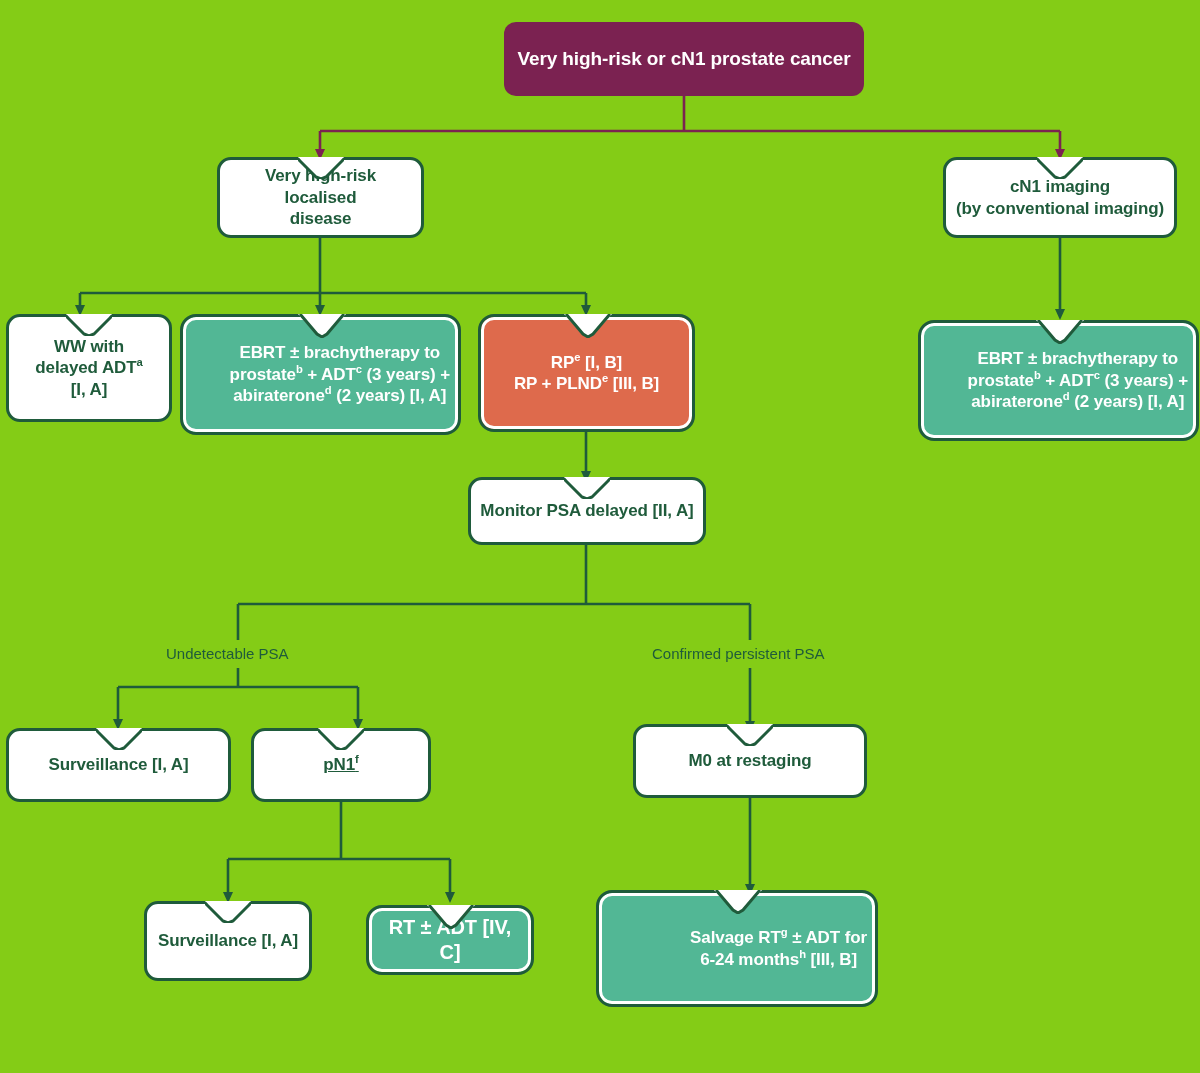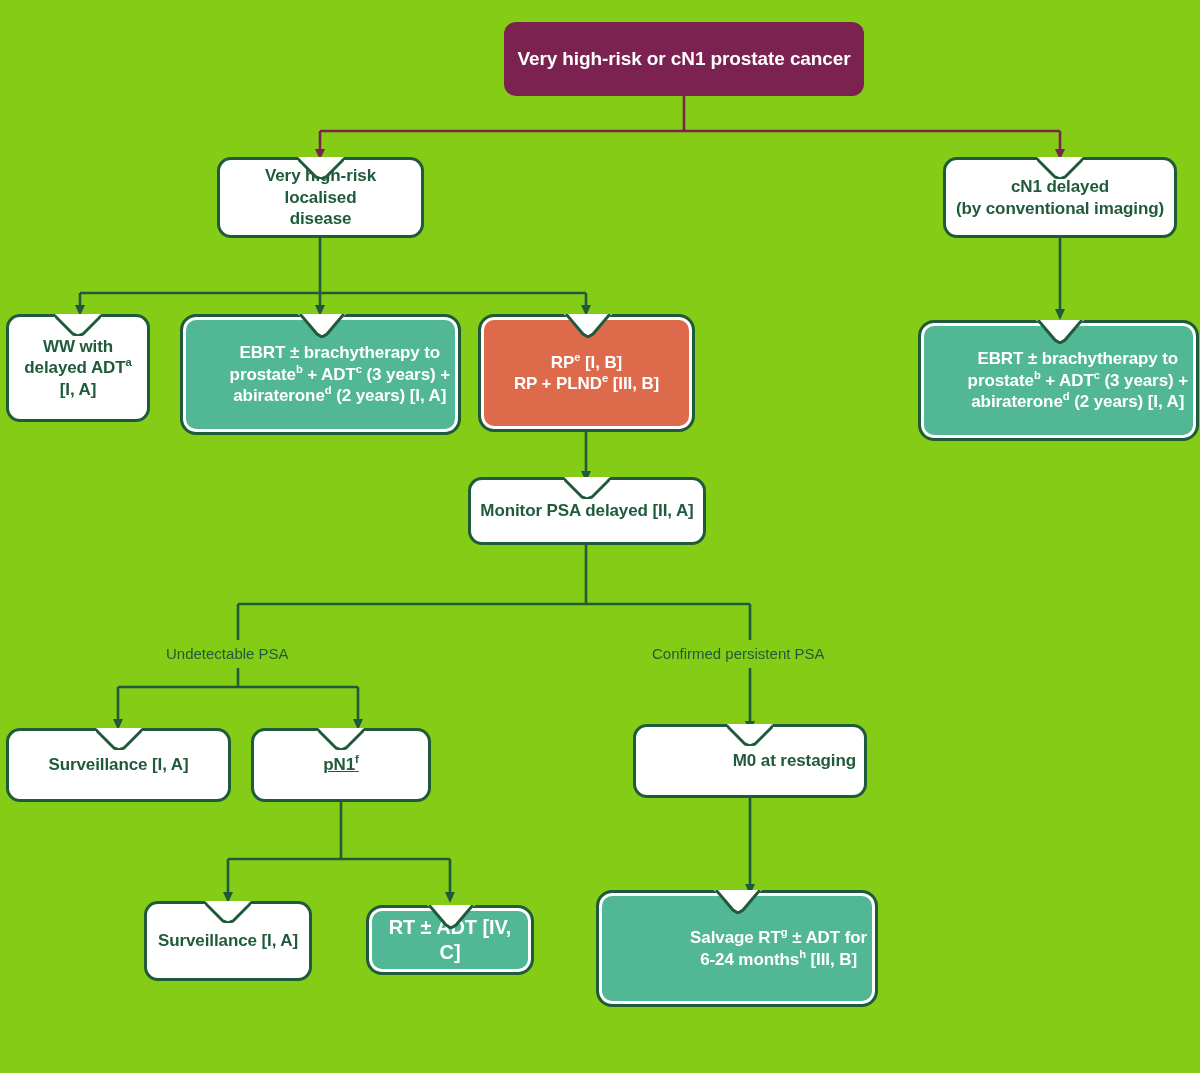--- a/index.html
+++ b/index.html
@@ -180,26 +180,26 @@
   </div>
 
   <div class="node white" style="left:943px; top:157px; width:234px; height:81px; font-size:17px;">
     <span class="notch">
       <svg width="46" height="22" viewBox="0 0 46 22">
         <path d="M0,0 L46,0 L28,20 L23,22 L18,20 Z" fill="#ffffff"></path>
         <path d="M0,2 L18,20 L23,22 L28,20 L46,2" fill="none" stroke="#1F5B3B" stroke-width="3"></path>
       </svg>
     </span>
     <span class="txt">
-      <span>cN1 delayed</span><br>
+      <span>cN1 imaging</span><br>
       <span>(by conventional imaging)</span>
     </span>
   </div>
 
-  <div class="node white" style="left:6px; top:314px; width:144px; height:108px; font-size:17px;">
+  <div class="node white" style="left:6px; top:314px; width:166px; height:108px; font-size:17px;">
     <span class="notch">
       <svg width="46" height="22" viewBox="0 0 46 22">
         <path d="M0,0 L46,0 L28,20 L23,22 L18,20 Z" fill="#ffffff"></path>
         <path d="M0,2 L18,20 L23,22 L28,20 L46,2" fill="none" stroke="#1F5B3B" stroke-width="3"></path>
       </svg>
     </span>
     <span class="txt">
       <span>WW with</span><br>
       <span>delayed ADT</span><sup>a</sup><br>
       <span>[I, A]</span>
@@ -273,21 +273,21 @@
   <div class="node white" style="left:251px; top:728px; width:180px; height:74px; font-size:17px;text-decoration:underline;">
     <span class="notch">
       <svg width="46" height="22" viewBox="0 0 46 22">
         <path d="M0,0 L46,0 L28,20 L23,22 L18,20 Z" fill="#ffffff"></path>
         <path d="M0,2 L18,20 L23,22 L28,20 L46,2" fill="none" stroke="#1F5B3B" stroke-width="3"></path>
       </svg>
     </span>
     <span class="txt"><span>pN1</span><sup>f</sup></span>
   </div>
 
-  <div class="node white" style="left:633px; top:724px; width:234px; height:74px; font-size:17px;justify-content:flex-end;">
+  <div class="node white" style="left:633px; top:724px; width:234px; height:74px; font-size:17px;">
     <span class="notch">
       <svg width="46" height="22" viewBox="0 0 46 22">
         <path d="M0,0 L46,0 L28,20 L23,22 L18,20 Z" fill="#ffffff"></path>
         <path d="M0,2 L18,20 L23,22 L28,20 L46,2" fill="none" stroke="#1F5B3B" stroke-width="3"></path>
       </svg>
     </span>
     <span class="txt">M0 at restaging</span>
   </div>
 
   <div class="node white" style="left:144px; top:901px; width:168px; height:80px; font-size:17px;">

